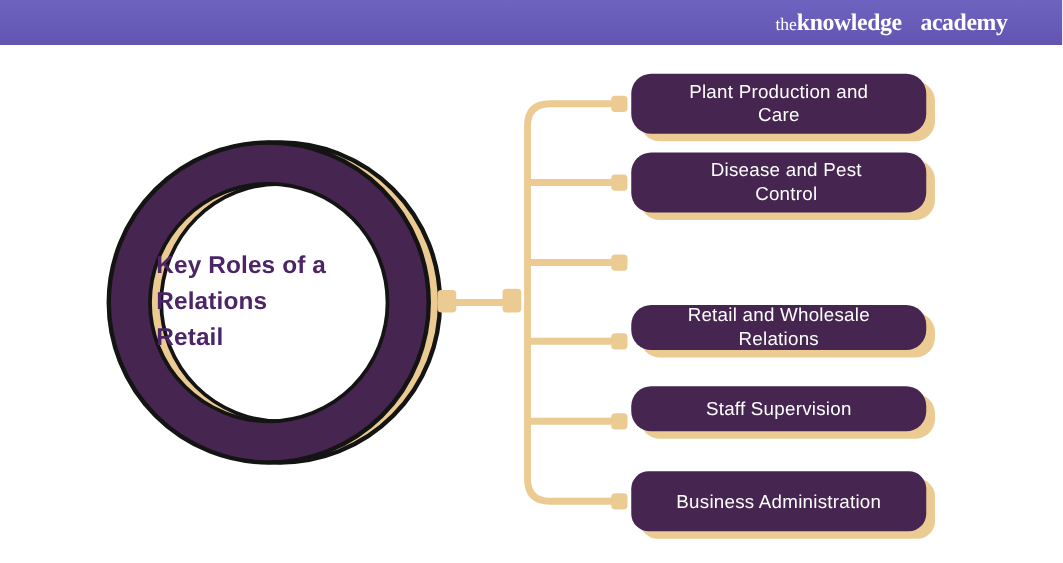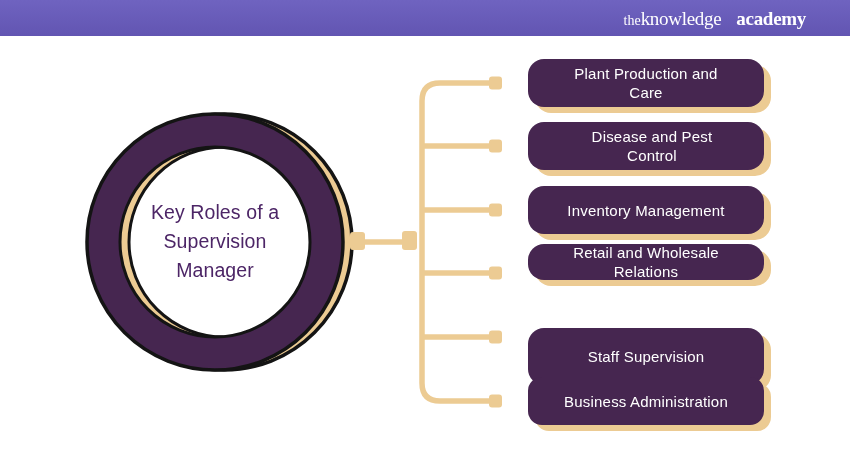--- a/index.html
+++ b/index.html
@@ -9,44 +9,44 @@
   }
   
   .header-bar{
     position:absolute;left:0;top:0;width:850px;height:36px;
     background:linear-gradient(180deg,#6f63c0 0%,#6255b2 100%);
     display:flex;align-items:center;justify-content:flex-end;
     padding-right:44px;box-sizing:border-box;
   }
   .logo{color:#ffffff;font-family:"Liberation Serif", serif;white-space:nowrap;line-height:1;}
   .logo .the{font-size:14px;}
-  .logo .knowledge{font-size:19px;font-weight:400;letter-spacing:-0.3px;}
+  .logo .knowledge{font-size:19px;font-weight:700;letter-spacing:-0.3px;}
   .logo .academy{font-size:19px;font-weight:700;letter-spacing:-0.3px;margin-left:15px;}
   
   .diagram-svg{position:absolute;left:0;top:0;}
   
   .circle-title{
     position:absolute;left:125px;top:198px;width:180px;
-    text-align:center;color:#4C2566;font-weight:400;font-size:19.5px;line-height:29px;
+    color:#4C2566;font-weight:700;font-size:19.5px;line-height:29px;
     letter-spacing:0.1px;
   }
   
   .role-box{
     position:absolute;left:505px;width:236px;box-sizing:border-box;
     background:#462650;border-radius:16px;
     box-shadow:7px 6px 0 0 #ECCB93;
     display:flex;align-items:center;justify-content:center;
     color:#ffffff;font-size:15px;letter-spacing:0.2px;line-height:19px;
-    text-align:center;padding:4px 28px;margin-left:23px;
+    text-align:center;padding:4px 28px;
   }
   .rb1{top:59px;height:48px;}
   .rb2{top:122px;height:48px;padding-left:40px;}
   .rb3{top:186px;height:48px;}
   .rb4{top:244px;height:36px;}
-  .rb5{top:328px;height:57px;}
+  .rb5{top:309px;height:36px;}
   .rb6{top:377px;height:48px;border-radius:14px;}
 </style>
 </head>
 <body>
 
 <div class="stage">
 
   <div class="header-bar">
     <div class="logo"><span class="the">the</span><span class="knowledge">knowledge</span><span class="academy">academy</span></div>
   </div>
@@ -85,32 +85,29 @@
       <rect x="489" y="139.5" width="13" height="13" rx="3" fill="#ECCB93"></rect>
       <rect x="489" y="203.5" width="13" height="13" rx="3" fill="#ECCB93"></rect>
       <rect x="489" y="266.5" width="13" height="13" rx="3" fill="#ECCB93"></rect>
       <rect x="489" y="330.5" width="13" height="13" rx="3" fill="#ECCB93"></rect>
       <rect x="489" y="394.5" width="13" height="13" rx="3" fill="#ECCB93"></rect>
     </g>
   </svg>
 
   <div class="circle-title">
     <div>Key Roles of a</div>
-    <div>Supervision</div>
-    <div>Manager</div>
+    <div>Relations</div>
+    <div>Retail</div>
   </div>
 
   <div class="role-box rb1">
     <span>Plant Production and Care</span>
   </div>
   <div class="role-box rb2">
     <span>Disease and Pest Control</span>
-  </div>
-  <div class="role-box rb3">
-    <span>Inventory Management</span>
   </div>
   <div class="role-box rb4">
     <span>Retail and Wholesale Relations</span>
   </div>
   <div class="role-box rb5">
     <span>Staff Supervision</span>
   </div>
   <div class="role-box rb6">
     <span>Business Administration</span>
   </div>

